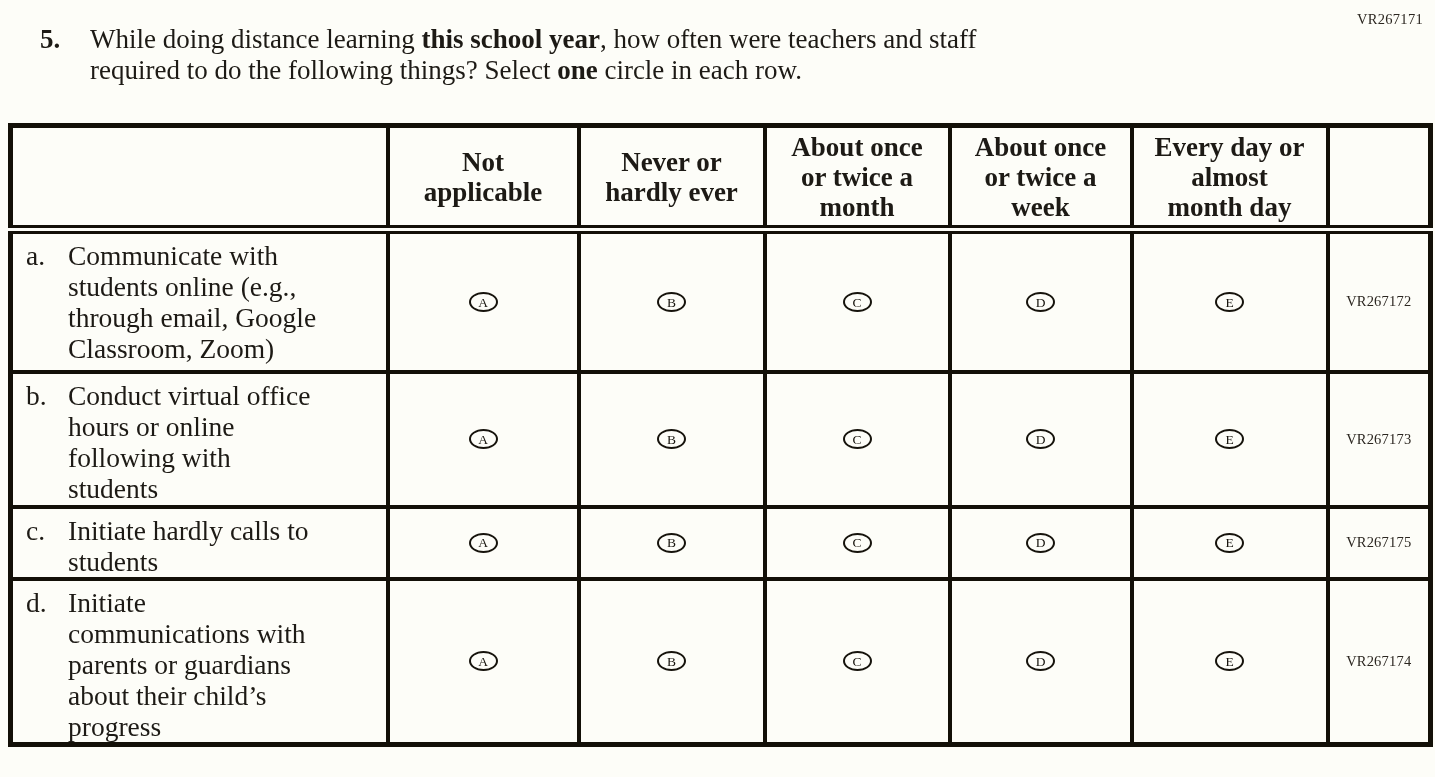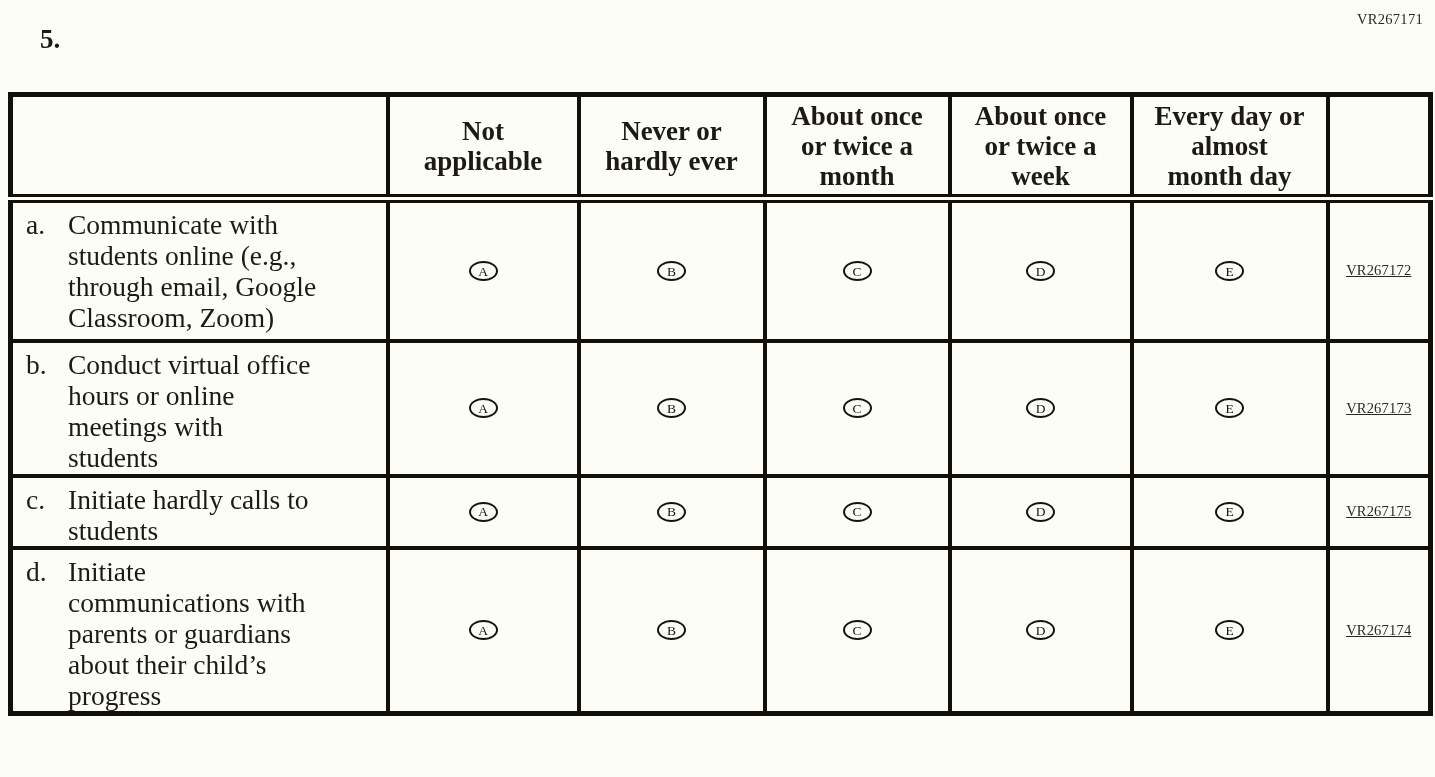--- a/index.html
+++ b/index.html
@@ -78,34 +78,37 @@
     color: #16130c;
     cursor: pointer;
     background: transparent;
   }
   td.code-cell {
     font-size: 14.5px;
     text-align: center;
     vertical-align: middle;
     color: #2b2620;
     letter-spacing: 0.2px;
-    text-decoration: underline;
   }
   tr.row-a { height: 142px; }
   tr.row-b { height: 135px; }
   tr.row-c { height: 68px;  }
   tr.row-d { height: 163px; }
 </style>
 </head>
 <body>
 
 <div class="form-code-top">VR267171</div>
 
 <div class="question">
   <span class="qnum">5.</span>
+  <div class="qtext">
+    <span>While doing distance learning </span><b>this school year</b><span>, how often were teachers and staff</span><br>
+    <span>required to do the following things? Select </span><b>one</b><span> circle in each row.</span>
+  </div>
 </div>
 
 <table class="survey">
   <colgroup>
     <col style="width:377px">
       <col style="width:191px">
       <col style="width:186px">
     <col style="width:185px">
       <col style="width:182px">
       <col style="width:196px">
@@ -147,21 +150,21 @@
       <td class="bubble-cell"><span class="bubble">D</span></td>
       <td class="bubble-cell"><span class="bubble">E</span></td>
       <td class="code-cell">VR267172</td>
     </tr>
     <tr class="row-b">
       <td class="label-cell">
         <div class="label-inner">
           <span class="row-letter">b.</span>
           <span class="row-text">Conduct virtual office
 hours or online
-meetings with
+following with
 students</span>
         </div>
       </td>
       <td class="bubble-cell"><span class="bubble">A</span></td>
       <td class="bubble-cell"><span class="bubble">B</span></td>
       <td class="bubble-cell"><span class="bubble">C</span></td>
       <td class="bubble-cell"><span class="bubble">D</span></td>
       <td class="bubble-cell"><span class="bubble">E</span></td>
       <td class="code-cell">VR267173</td>
     </tr>

